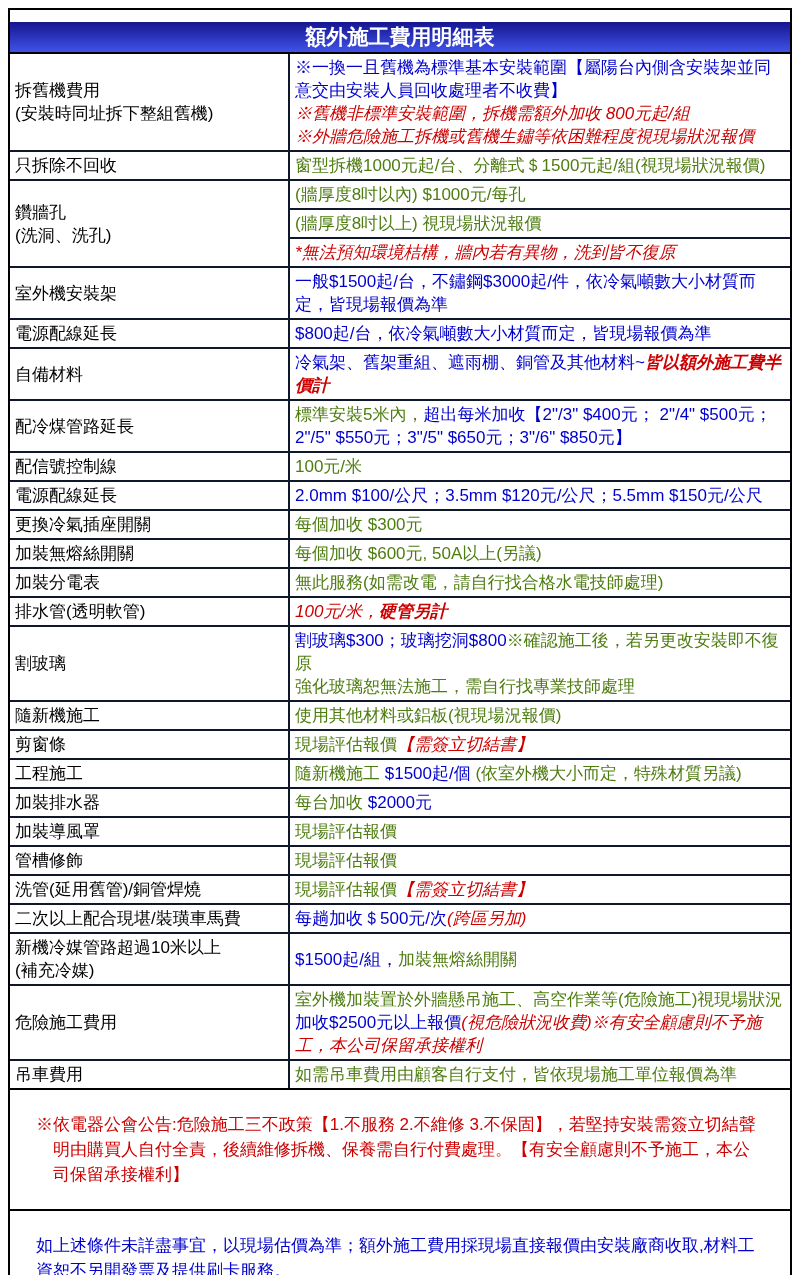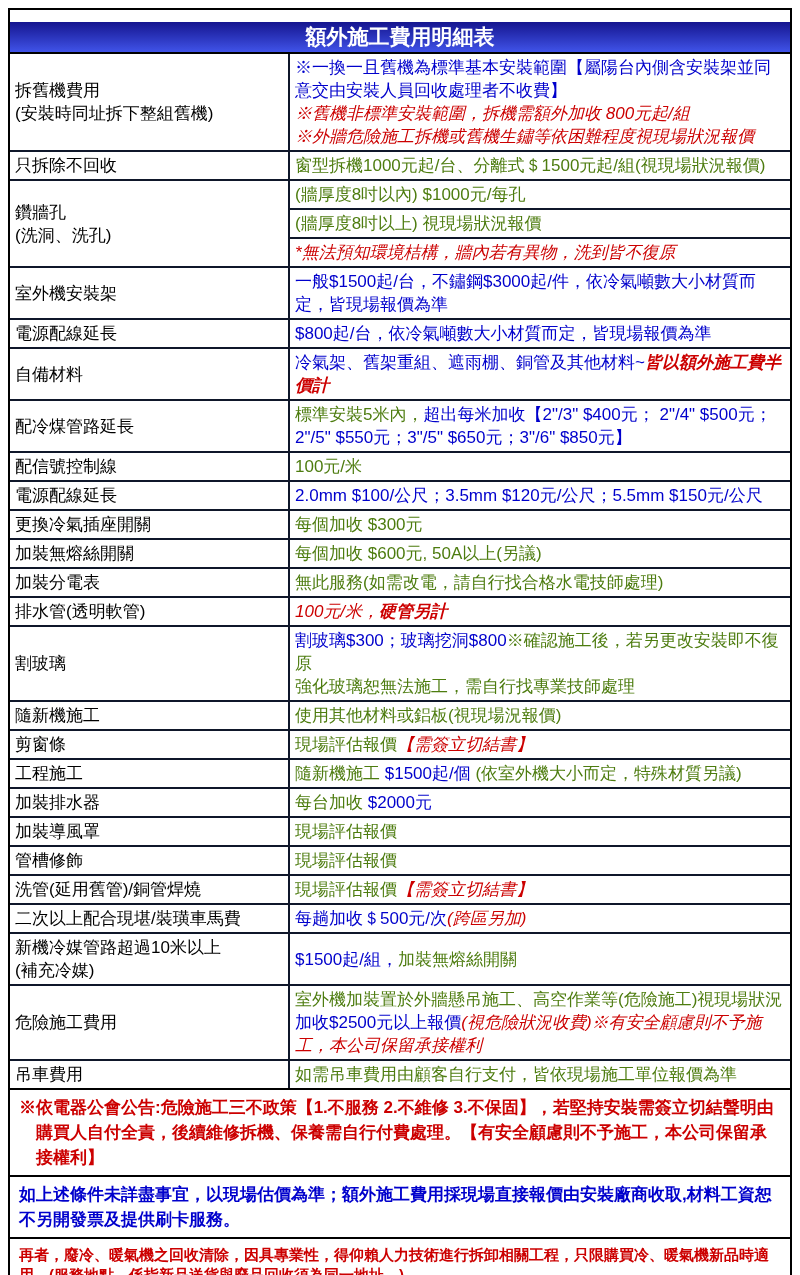--- a/index.html
+++ b/index.html
@@ -47,21 +47,21 @@
   .seg-black { color: #4d7c0f; }
   .seg-blue  { color: var(--blue, #0000cc); }
   .seg-red   { color: var(--red, #cc0000); font-style: italic; }
   .bold { font-weight: bold; }
   .notice {
     border-top: 2px solid #000;
     padding: 4px 8px;
     font-size: 17px;
     line-height: 25px;
   }
-  .notice p { margin: 1px; font-weight: bold; }
+  .notice p { margin: 18px; }
   .notice p.hang { padding-left: 1em; text-indent: -1em; }
   .notice.red  { color: var(--red, #cc0000); }
   .notice.blue { color: var(--blue, #0000cc); }
   .notice.red-small { color: var(--red, #cc0000); font-size: 15px; line-height: 20px; padding: 5px 8px; }
 </style>
 </head>
 <body>
 
 <div class="sheet">
   <div class="title-bar">額外施工費用明細表</div>

